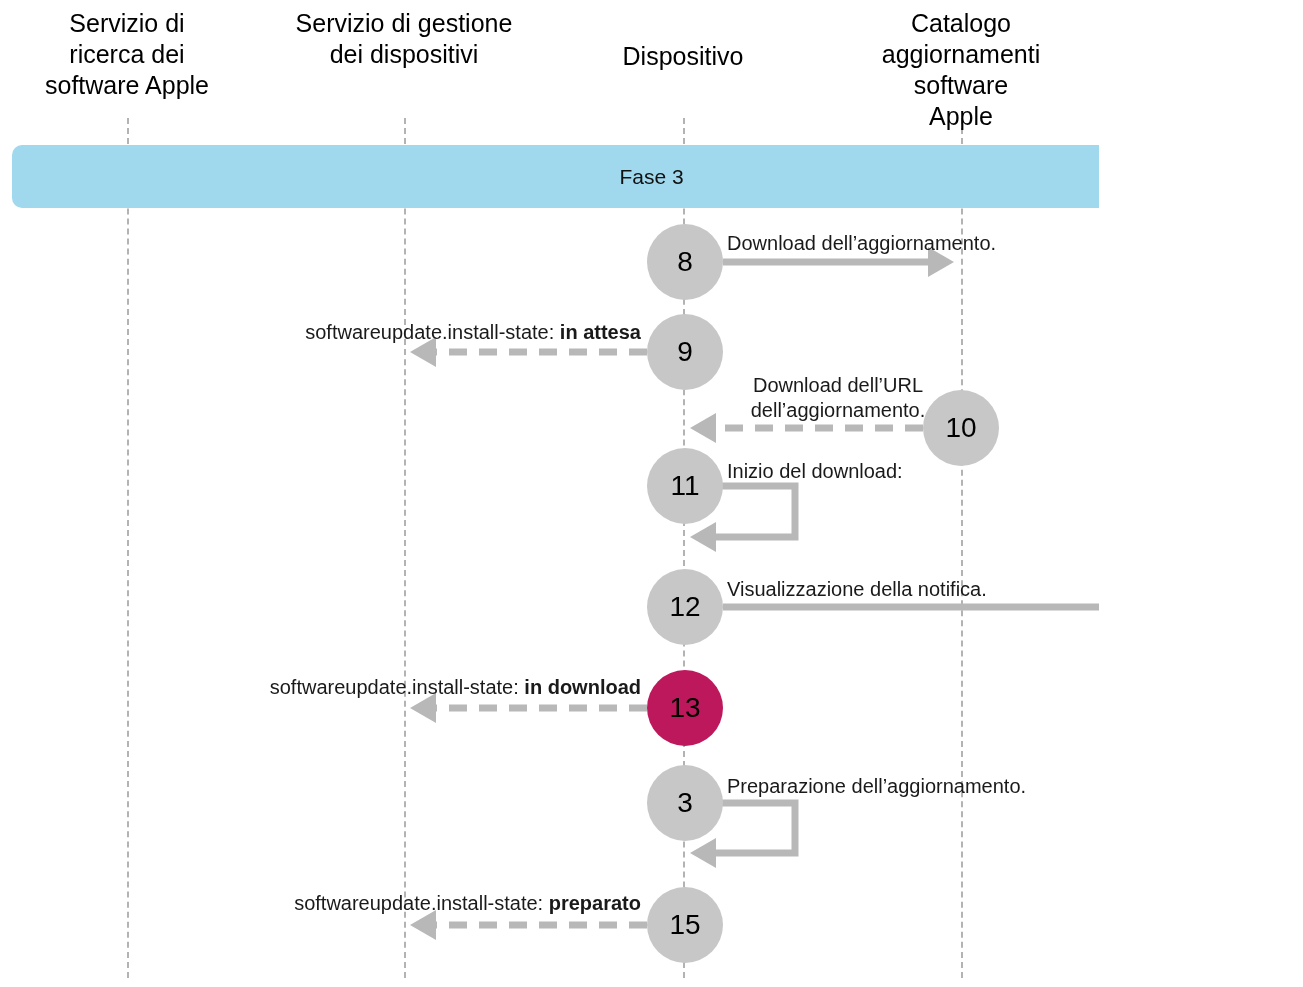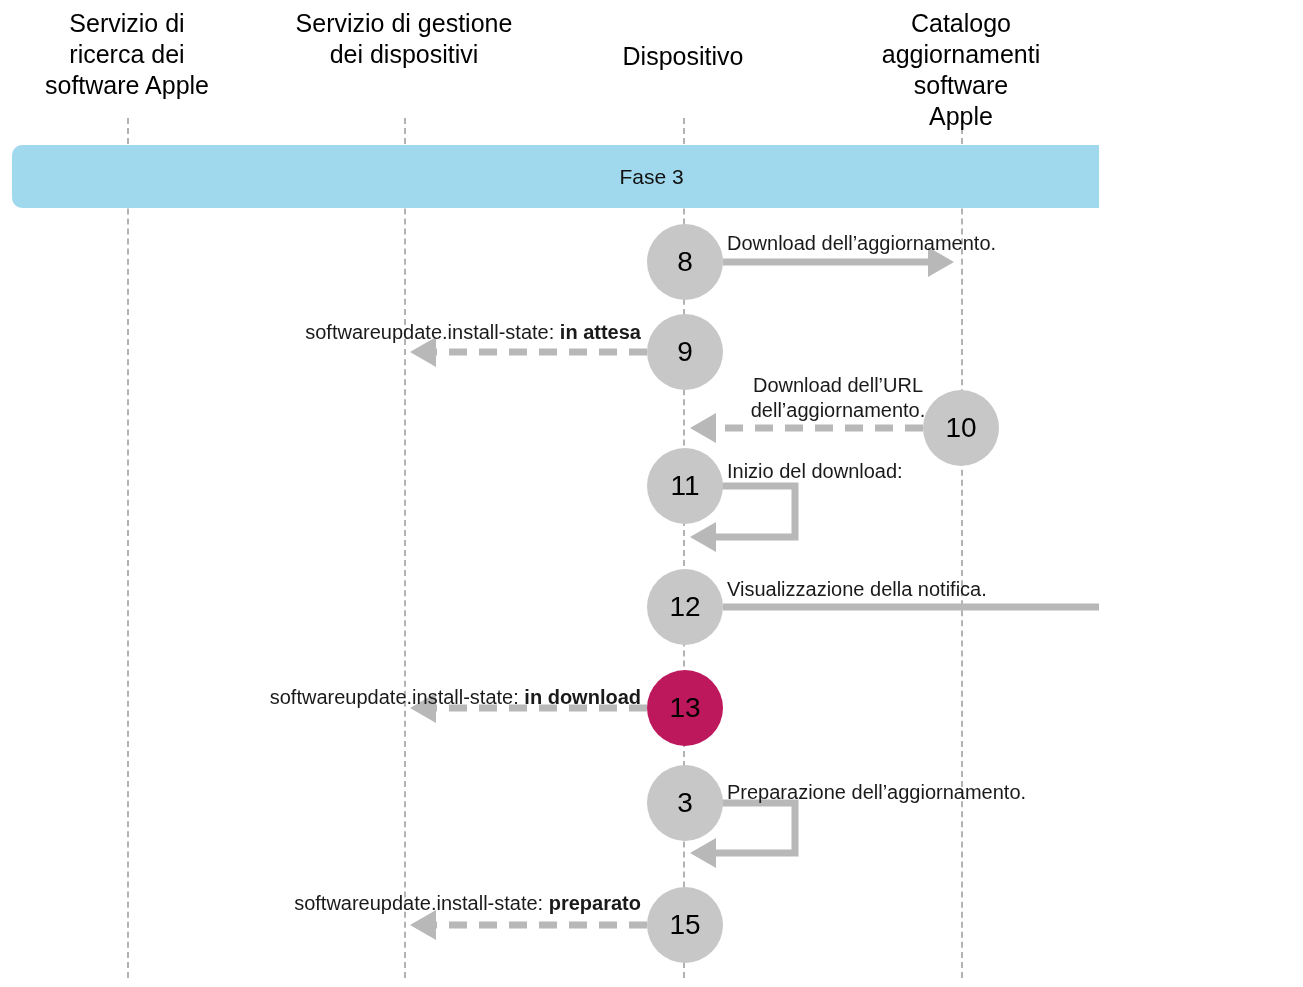--- a/index.html
+++ b/index.html
@@ -149,22 +149,22 @@
       </g>
     </svg>
 
   <div id="msg-labels">
       <div class="msg-label" style="top: 231px; left: 727px;"><span>Download dell’aggiornamento.</span></div>
       <div class="msg-label right-align" style="top: 320px; left: 0px; width: 641px;"><span>softwareupdate.install-state: </span><b>in attesa</b></div>
       <div class="msg-label two-line" style="top: 373px; left: 698px; width: 280px;">Download dell’URL
 dell’aggiornamento.</div>
       <div class="msg-label" style="top: 459px; left: 727px;"><span>Inizio del download:</span></div>
       <div class="msg-label" style="top: 577px; left: 727px;"><span>Visualizzazione della notifica.</span></div>
-      <div class="msg-label right-align" style="top: 675px; left: 0px; width: 641px; margin-top: 10px;"><span>softwareupdate.install-state: </span><b>in download</b></div>
-      <div class="msg-label" style="top: 774px; left: 727px; margin-top: 6px;"><span>Preparazione dell’aggiornamento.</span></div>
+      <div class="msg-label right-align" style="top: 675px; left: 0px; width: 641px;"><span>softwareupdate.install-state: </span><b>in download</b></div>
+      <div class="msg-label" style="top: 774px; left: 727px;"><span>Preparazione dell’aggiornamento.</span></div>
       <div class="msg-label right-align" style="top: 891px; left: 0px; width: 641px;"><span>softwareupdate.install-state: </span><b>preparato</b></div>
     </div>
 
   <div id="step-nodes">
       <div class="step-node" style="left: 685px; top: 262px; background: rgb(199, 199, 199);">8</div>
       <div class="step-node" style="left: 685px; top: 352px; background: rgb(199, 199, 199);">9</div>
       <div class="step-node" style="left: 961px; top: 428px; background: rgb(199, 199, 199);">10</div>
       <div class="step-node" style="left: 685px; top: 486px; background: rgb(199, 199, 199);">11</div>
       <div class="step-node" style="left: 685px; top: 607px; background: rgb(199, 199, 199);">12</div>
       <div class="step-node" style="left: 685px; top: 708px; background: #be185d;">13</div>

